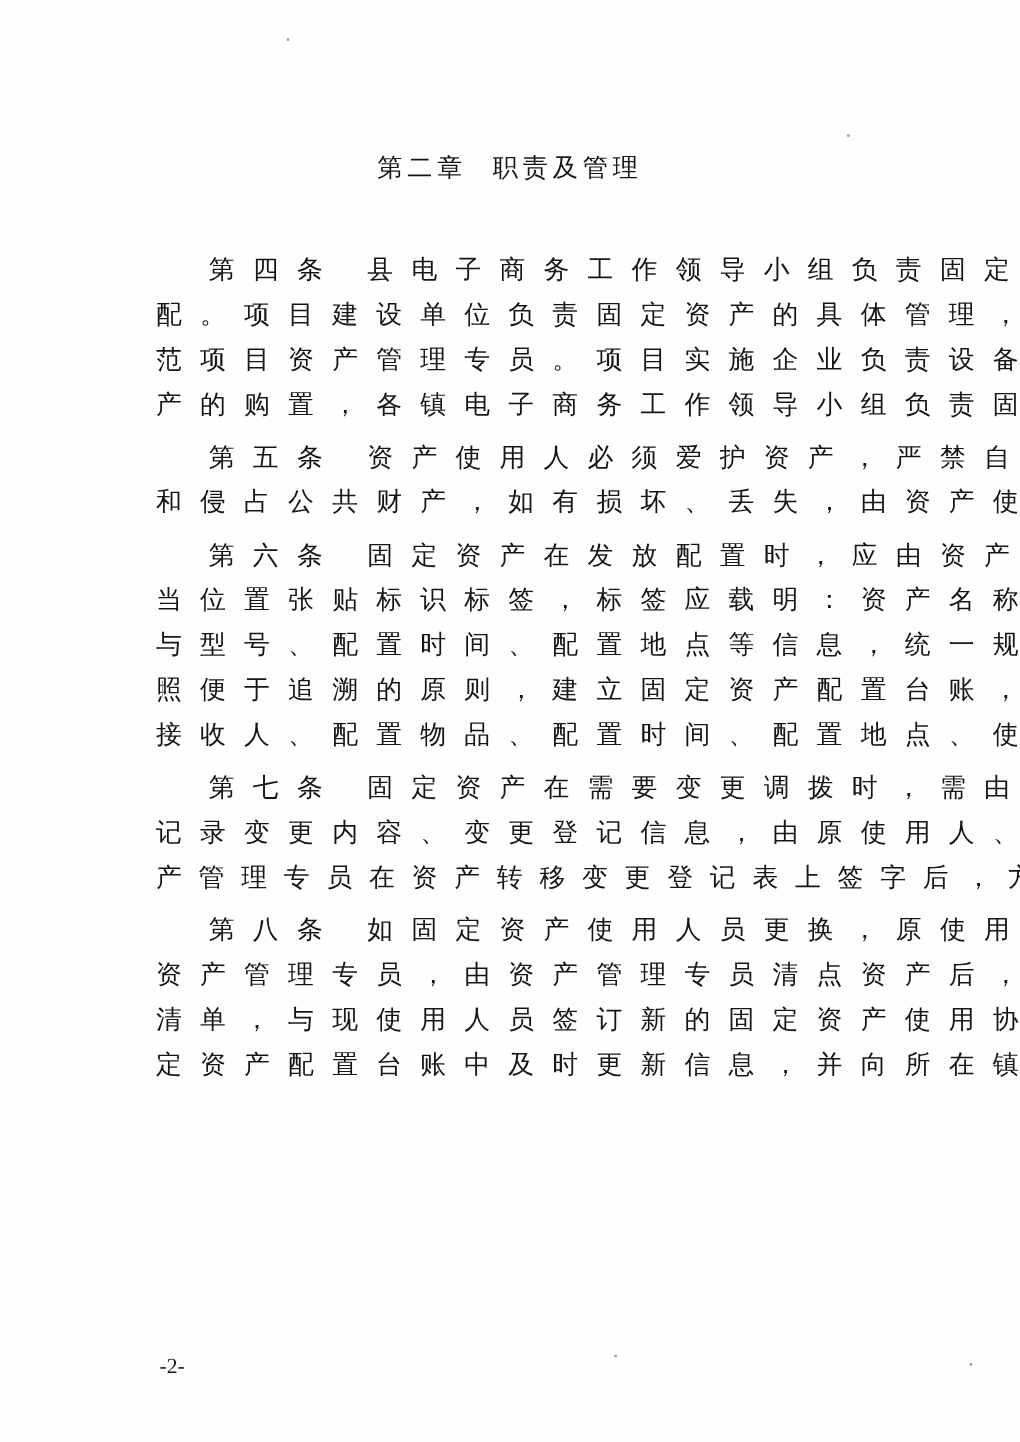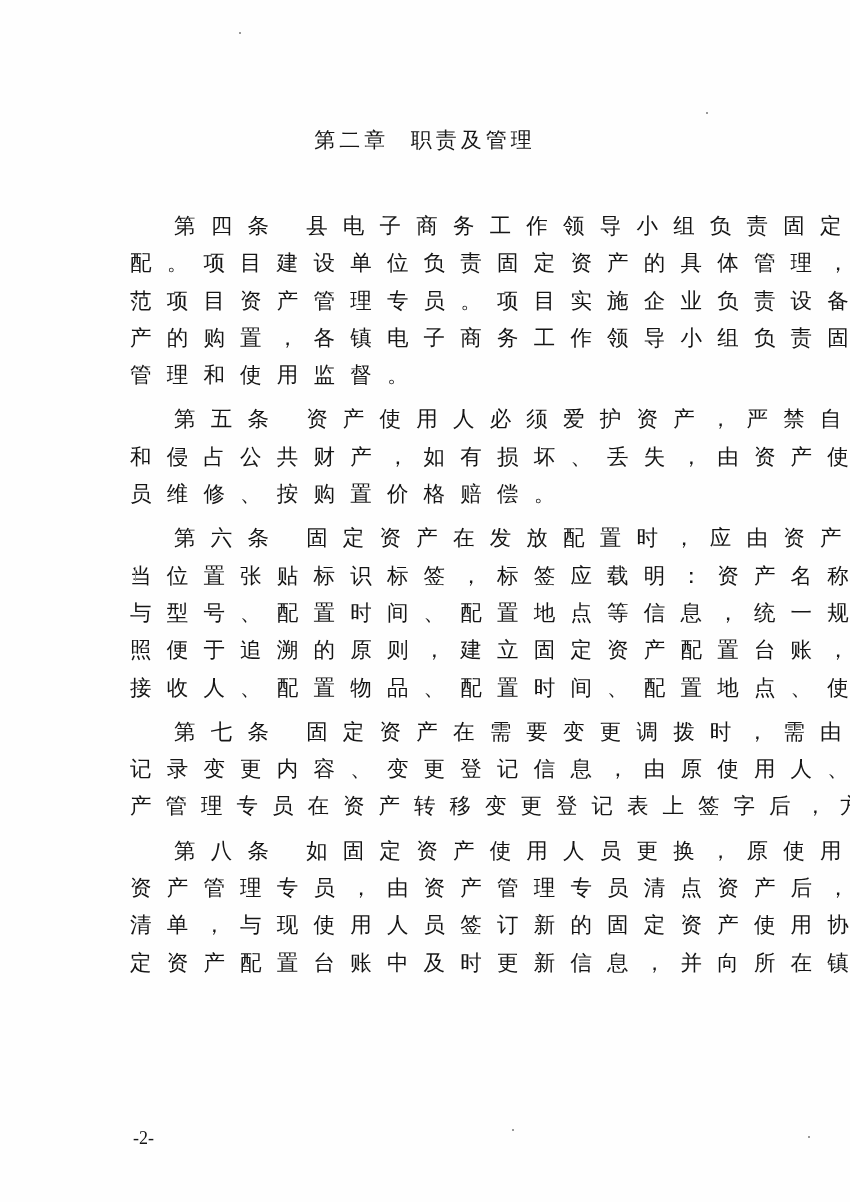--- a/index.html
+++ b/index.html
@@ -72,28 +72,26 @@
 
   <h2 class="chapter-title">第二章  职责及管理</h2>
 
   <div class="body-text">
 
     <div class="article">
       <div class="line indent">第四条 县电子商务工作领导小组负责固定资产的总调</div>
       <div class="line">配。项目建设单位负责固定资产的具体管理，并设置综合示</div>
       <div class="line">范项目资产管理专员。项目实施企业负责设备设施等固定资</div>
       <div class="line">产的购置，各镇电子商务工作领导小组负责固定资产的日常</div>
-      <div class="line">管理和使用监督。</div>
     </div>
     <div class="gap"></div>
 
     <div class="article">
       <div class="line indent">第五条 资产使用人必须爱护资产，严禁自行变卖、破坏</div>
       <div class="line">和侵占公共财产，如有损坏、丢失，由资产使用人和相关人</div>
-      <div class="line">员维修、按购置价格赔偿。</div>
     </div>
     <div class="gap"></div>
 
     <div class="article">
       <div class="line indent">第六条 固定资产在发放配置时，应由资产管理专员在适</div>
       <div class="line">当位置张贴标识标签，标签应载明：资产名称与编号、规格</div>
       <div class="line">与型号、配置时间、配置地点等信息，统一规范管理，并按</div>
       <div class="line">照便于追溯的原则，建立固定资产配置台账，清晰记录资产</div>
       <div class="line">接收人、配置物品、配置时间、配置地点、使用期限等详细</div>
     </div>

